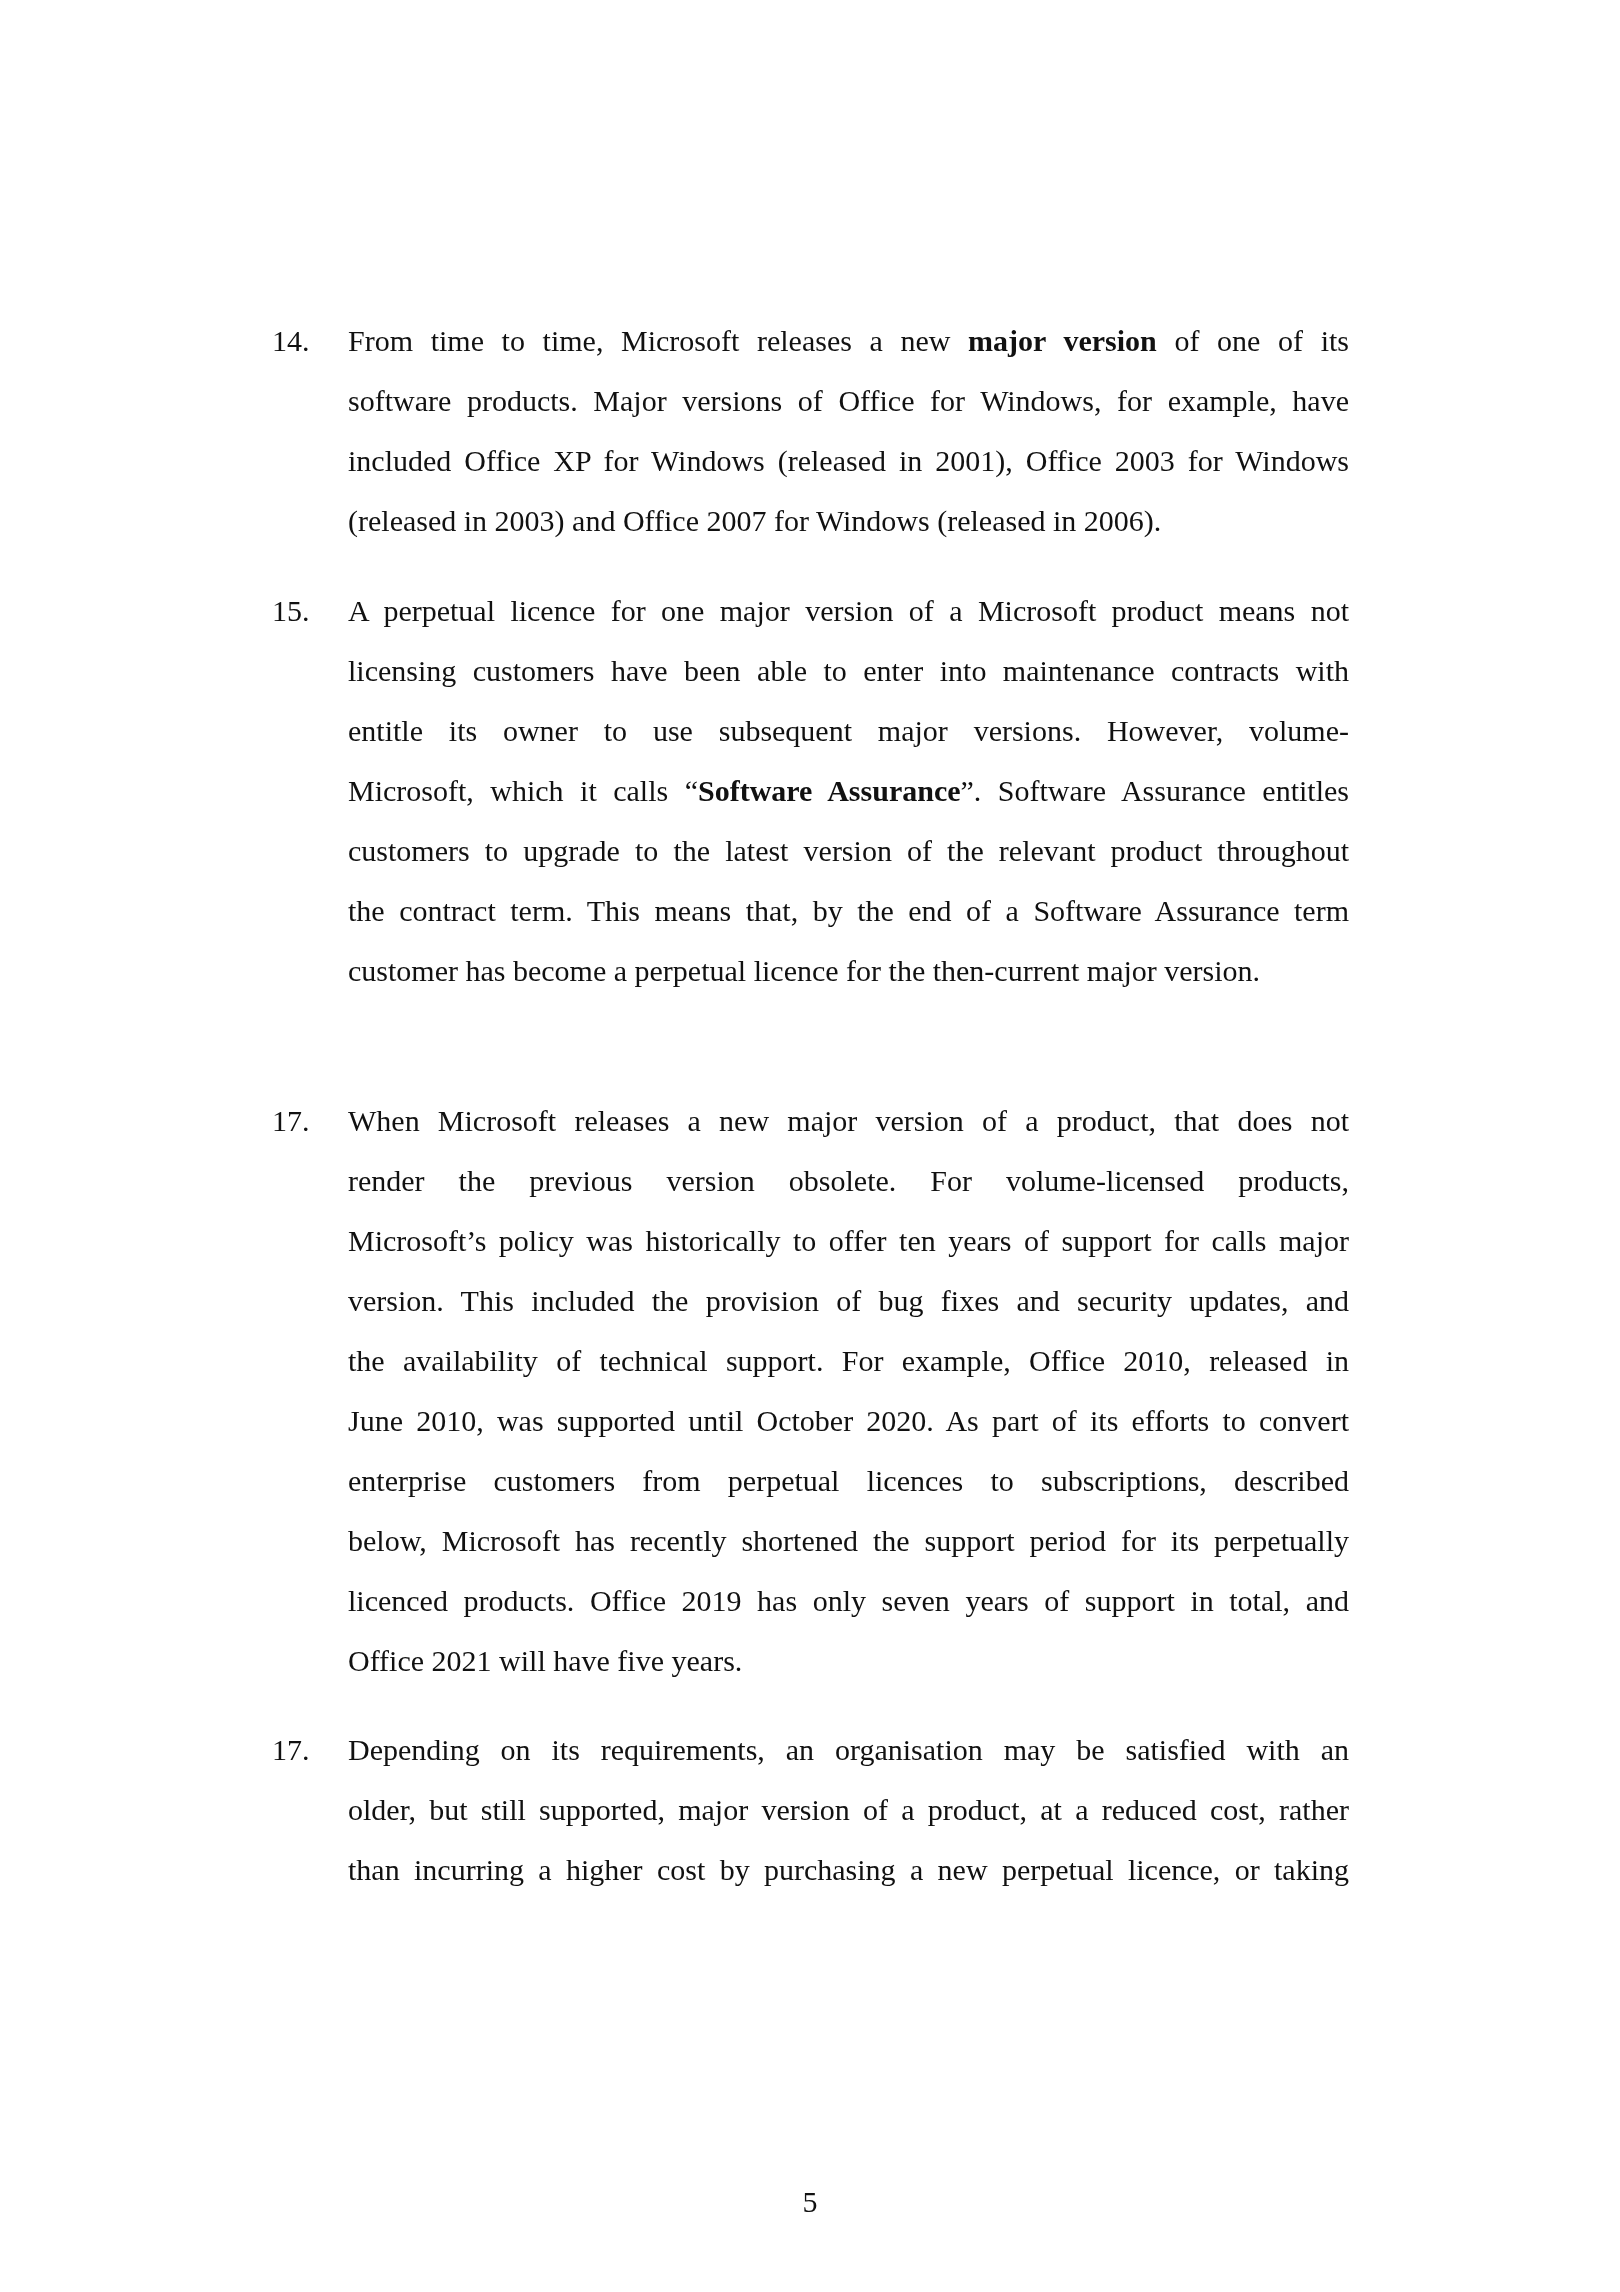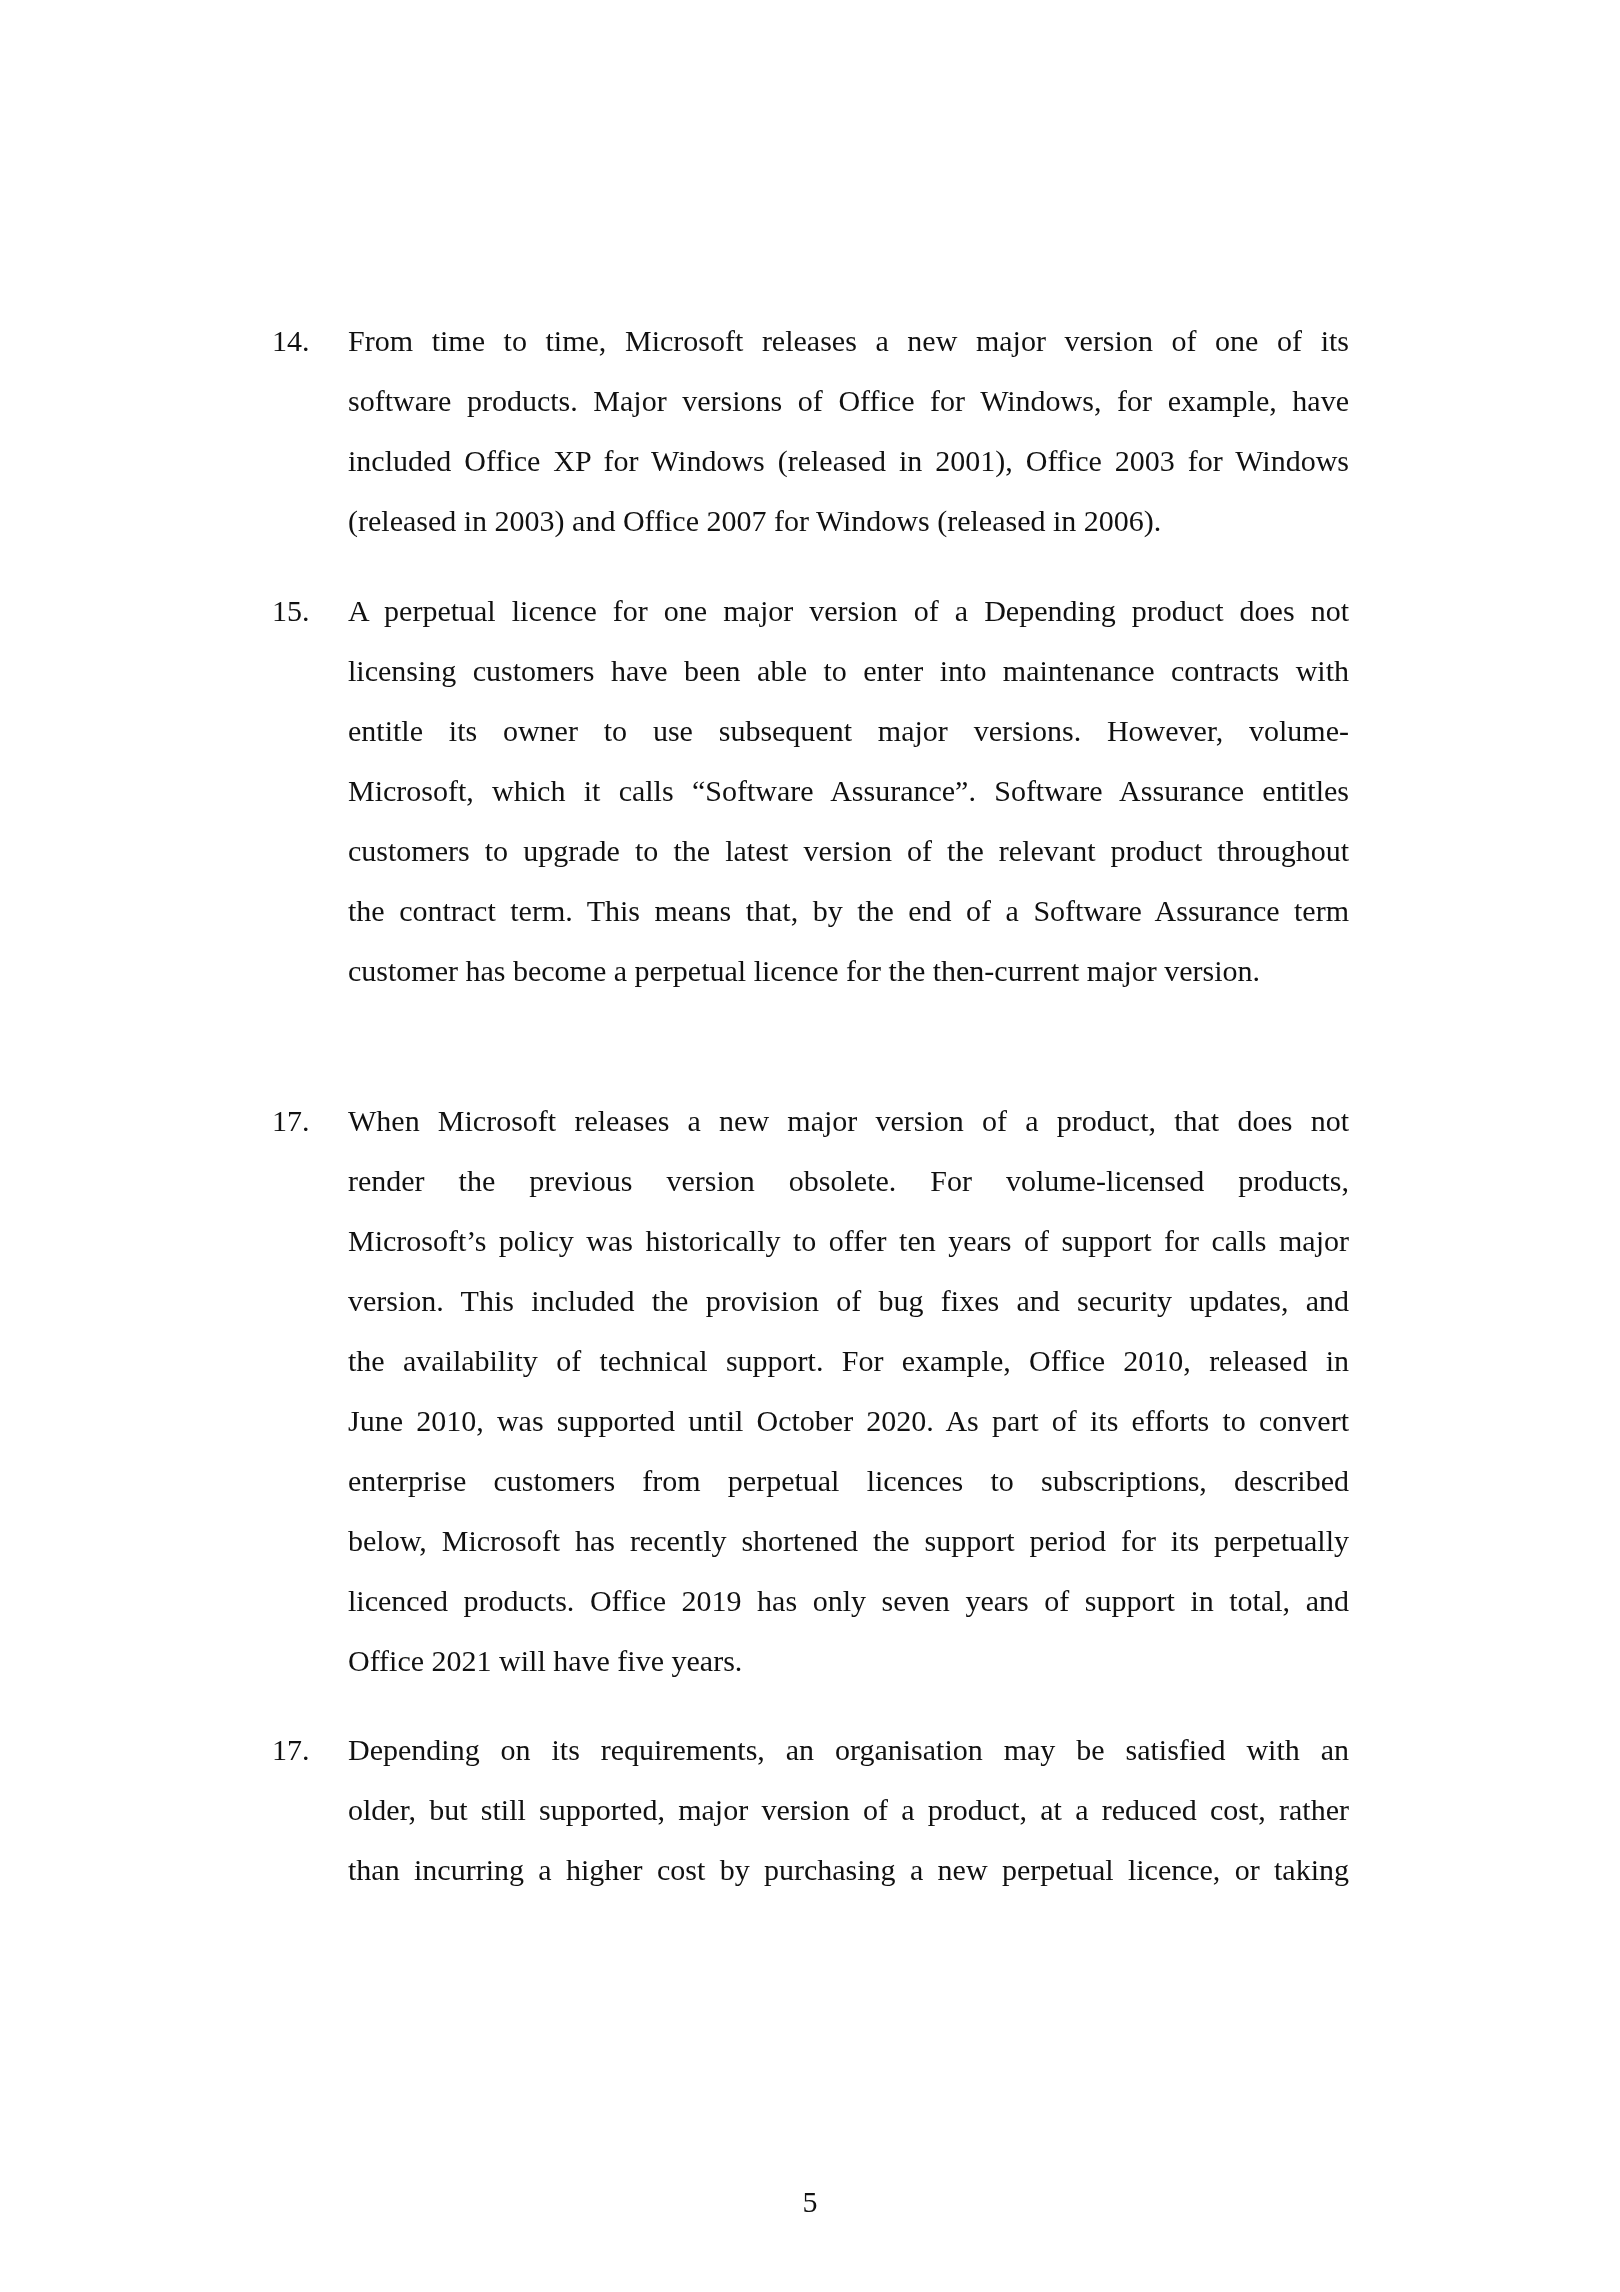--- a/index.html
+++ b/index.html
@@ -46,21 +46,21 @@
       display: block;
       height: 60px;
       white-space: nowrap;
       text-align: justify;
       text-align-last: justify;
     }
     .line.last {
       text-align: right;
       text-align-last: left;
     }
-    .line b { font-weight: normal; }
+    .line b { font-weight: bold; }
     .page-number {
       position: absolute;
       left: 0;
       width: 1620px;
       top: 2138px;
       text-align: center;
       font-size: 30px;
       line-height: 60px;
     }
   </style>
@@ -75,21 +75,21 @@
       <span class="line"><span>From time to time, Microsoft releases a new </span><b>major version</b><span> of one of its</span></span>
       <span class="line">software products. Major versions of Office for Windows, for example, have</span>
       <span class="line">included Office XP for Windows (released in 2001), Office 2003 for Windows</span>
       <span class="line last">(released in 2003) and Office 2007 for Windows (released in 2006).</span>
     </div>
   </div>
 
   <div class="para" style="top:547px;">
     <div class="para-num">15.</div>
     <div class="para-body">
-      <span class="line">A perpetual licence for one major version of a Depending product does not</span>
+      <span class="line">A perpetual licence for one major version of a Microsoft product means not</span>
       <span class="line">licensing customers have been able to enter into maintenance contracts with</span>
       <span class="line">entitle its owner to use subsequent major versions. However, volume-</span>
       <span class="line"><span>Microsoft, which it calls “</span><b>Software Assurance</b><span>”. Software Assurance entitles</span></span>
       <span class="line">customers to upgrade to the latest version of the relevant product throughout</span>
       <span class="line">the contract term. This means that, by the end of a Software Assurance term</span>
       <span class="line last">customer has become a perpetual licence for the then-current major version.</span>
     </div>
   </div>
 
   <div class="para" style="top:1057px;">

